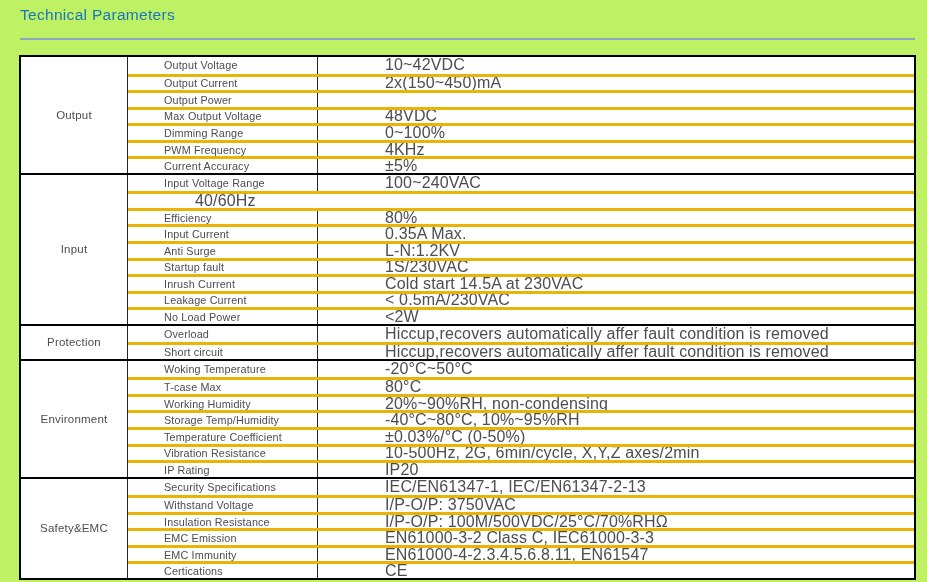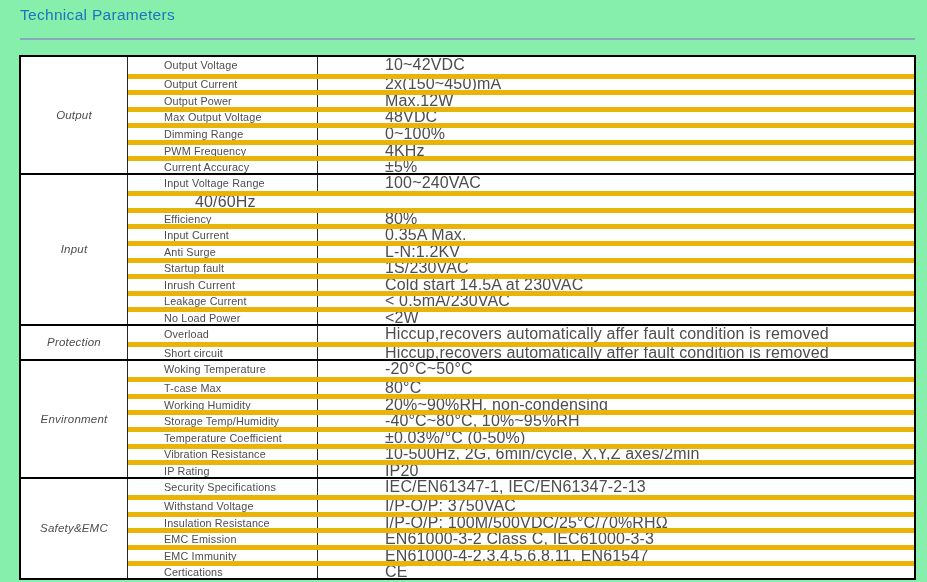--- a/index.html
+++ b/index.html
@@ -8,21 +8,21 @@
     background: #ffffff;
     width: 927px;
     height: 582px;
     font-family: "Liberation Sans", "DejaVu Sans", sans-serif;
     overflow: hidden;
   }
   .page {
     position: relative;
     width: 927px;
     height: 582px;
-    background: #86efac;
+    background: #bef264;
   }
   .page-title {
     position: absolute;
     left: 20px;
     top: 6px;
     font-size: 15.5px;
     letter-spacing: 0.3px;
     color: #1b75bc;
     font-weight: 400;
   }
@@ -53,32 +53,31 @@
   .category-cell {
     width: 107px;
     box-sizing: border-box;
     border-right: 1px solid #262626;
     display: flex;
     align-items: center;
     justify-content: center;
     color: #4d4d4f;
     font-size: 11.5px;
     letter-spacing: 0.2px;
-    font-style: italic;
   }
   .rows {
     flex: 1;
     display: flex;
     flex-direction: column;
   }
   .row {
     display: flex;
     height: 16.55px;
     box-sizing: border-box;
-    border-top: 5px solid #eab308;
+    border-top: 3px solid #eab308;
   }
   .row:first-child {
     border-top: none;
   }
   .param-cell {
     width: 190px;
     box-sizing: border-box;
     border-right: 1px solid #262626;
     padding-left: 36px;
     display: flex;
@@ -115,21 +114,20 @@
           <div class="row">
             <div class="param-cell">Output Voltage</div>
             <div class="value-cell">10~42VDC</div>
           </div>
           <div class="row">
             <div class="param-cell">Output Current</div>
             <div class="value-cell">2x(150~450)mA</div>
           </div>
           <div class="row">
             <div class="param-cell">Output Power</div>
-            <div class="value-cell">Max.12W</div>
           </div>
           <div class="row">
             <div class="param-cell">Max Output Voltage</div>
             <div class="value-cell">48VDC</div>
           </div>
           <div class="row">
             <div class="param-cell">Dimming Range</div>
             <div class="value-cell">0~100%</div>
           </div>
           <div class="row">

